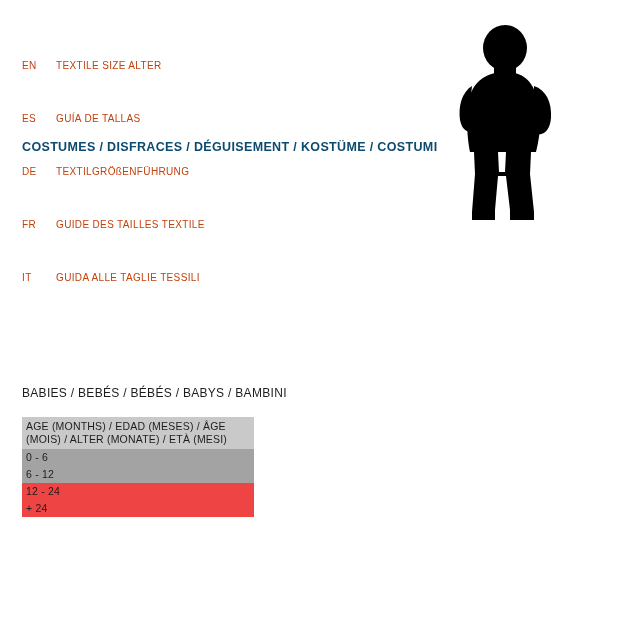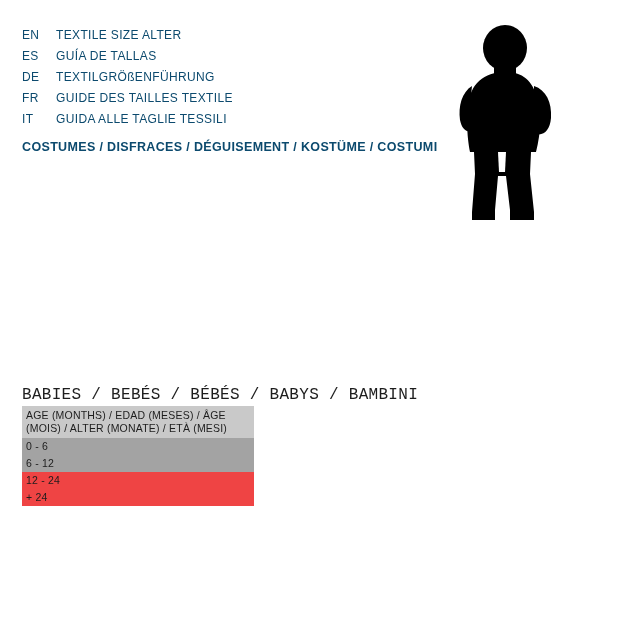--- a/index.html
+++ b/index.html
@@ -21,23 +21,24 @@
   .lang-block {
     position: absolute;
     left: 22px;
     top: 28px;
     width: 380px;
   }
   .lang-row {
     display: flex;
     align-items: baseline;
     height: 21px;
-    font-size: 12px;
+    font-size: 10px;
     letter-spacing: 0.35px;
-    color: #0c4a6e;
+    color: #c2410c;
+    margin-top: 32px;
   }
   .lang-code {
     width: 34px;
     flex: 0 0 34px;
   }
   .lang-name {
     flex: 1 1 auto;
     white-space: nowrap;
   }
 
@@ -63,26 +64,25 @@
   .silhouette svg { display: block; }
 
   
   .table-block {
     position: absolute;
     left: 22px;
     top: 386px;
     width: 232px;
   }
   .table-title {
-    font-size: 16px;
+    font-size: 12px;
     letter-spacing: 0.3px;
     color: #1d1d1d;
-    margin-bottom: 2px;
+    margin-bottom: 17px;
     white-space: nowrap;
-    font-family: Liberation Mono, monospace;
   }
   table.size-table {
     border-collapse: collapse;
     width: 232px;
     table-layout: fixed;
   }
   table.size-table td {
     font-size: 10.5px;
     letter-spacing: 0.2px;
     color: #1d1d1d;

